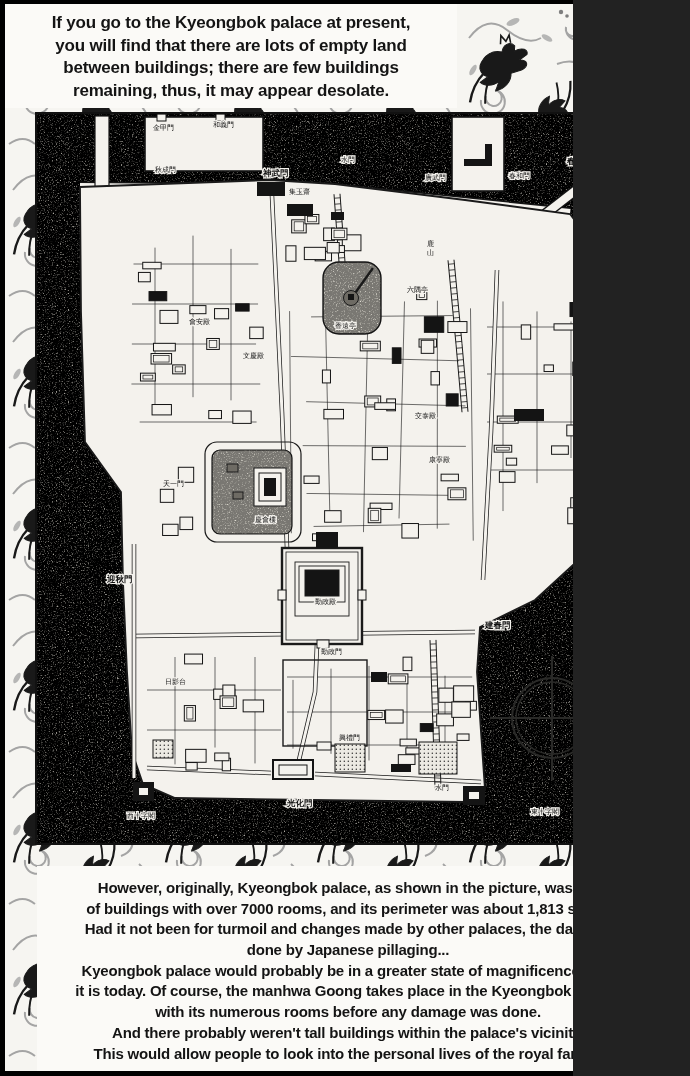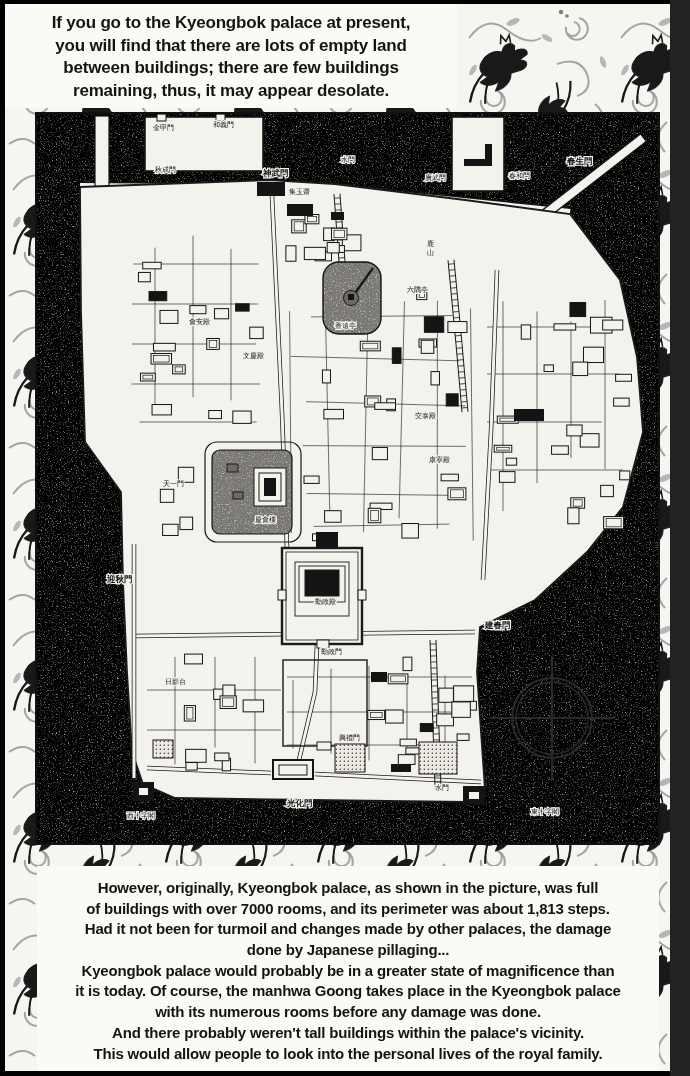--- a/index.html
+++ b/index.html
@@ -1,16 +1,16 @@
 <!DOCTYPE html>
 <html><head>
 <meta charset="utf-8">
 <style>
   html,body{margin:0;padding:0;background:#222;}
-  .page{position:relative;width:670px;height:1076px;background:#000;overflow:hidden;
+  .page{position:relative;width:573px;height:1076px;background:#000;overflow:hidden;
         font-family:"Liberation Sans",sans-serif;}
   .sheet{position:absolute;left:5px;top:4px;width:680px;height:1067px;background:#f7f6f2;overflow:hidden;}
   .fabric-svg{position:absolute;left:0;top:0;}
   .caption{position:absolute;color:#141414;font-weight:bold;text-align:center;
            white-space:pre-line;letter-spacing:-0.2px;}
   .caption.top{left:0;top:0;width:452px;height:104px;background:#fbfaf7;
                font-size:17px;line-height:1.33;padding-top:8px;box-sizing:border-box;}
   .caption.bottom{left:32px;top:862px;width:622px;height:205px;background:#fbfaf7;
                   font-size:15px;line-height:1.38;padding-top:12px;box-sizing:border-box;}
   .map-wrap{position:absolute;left:30px;top:108px;width:625px;height:733px;}

